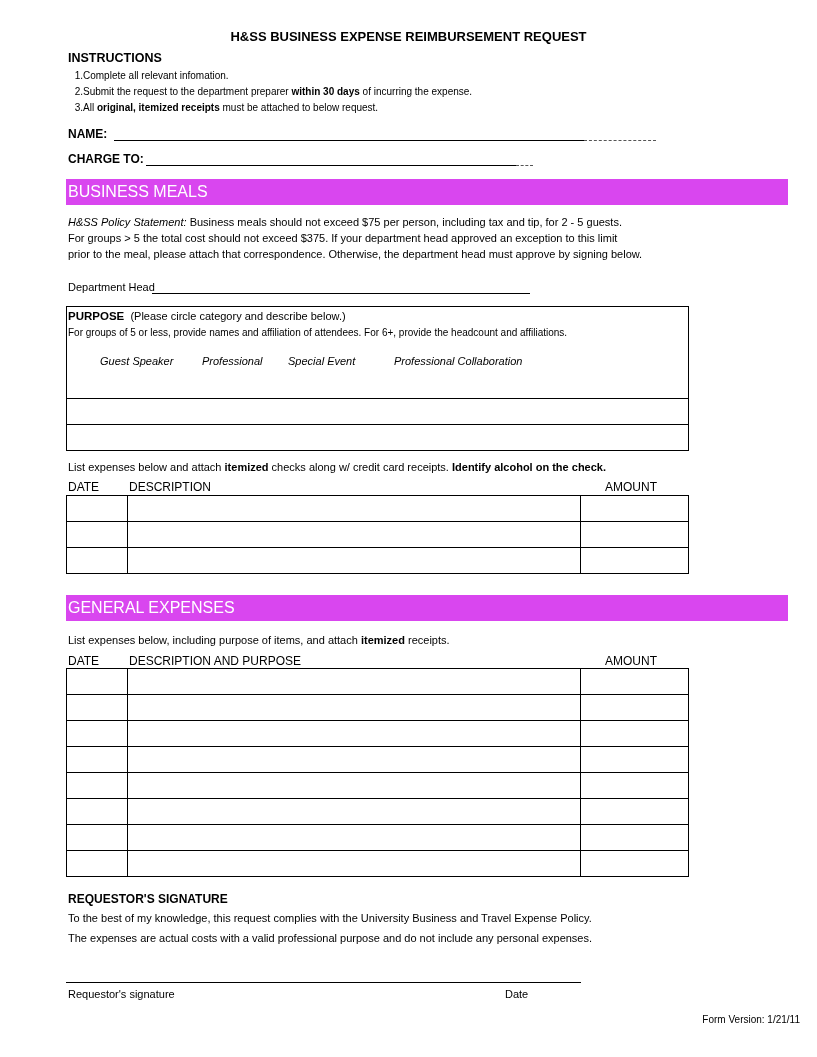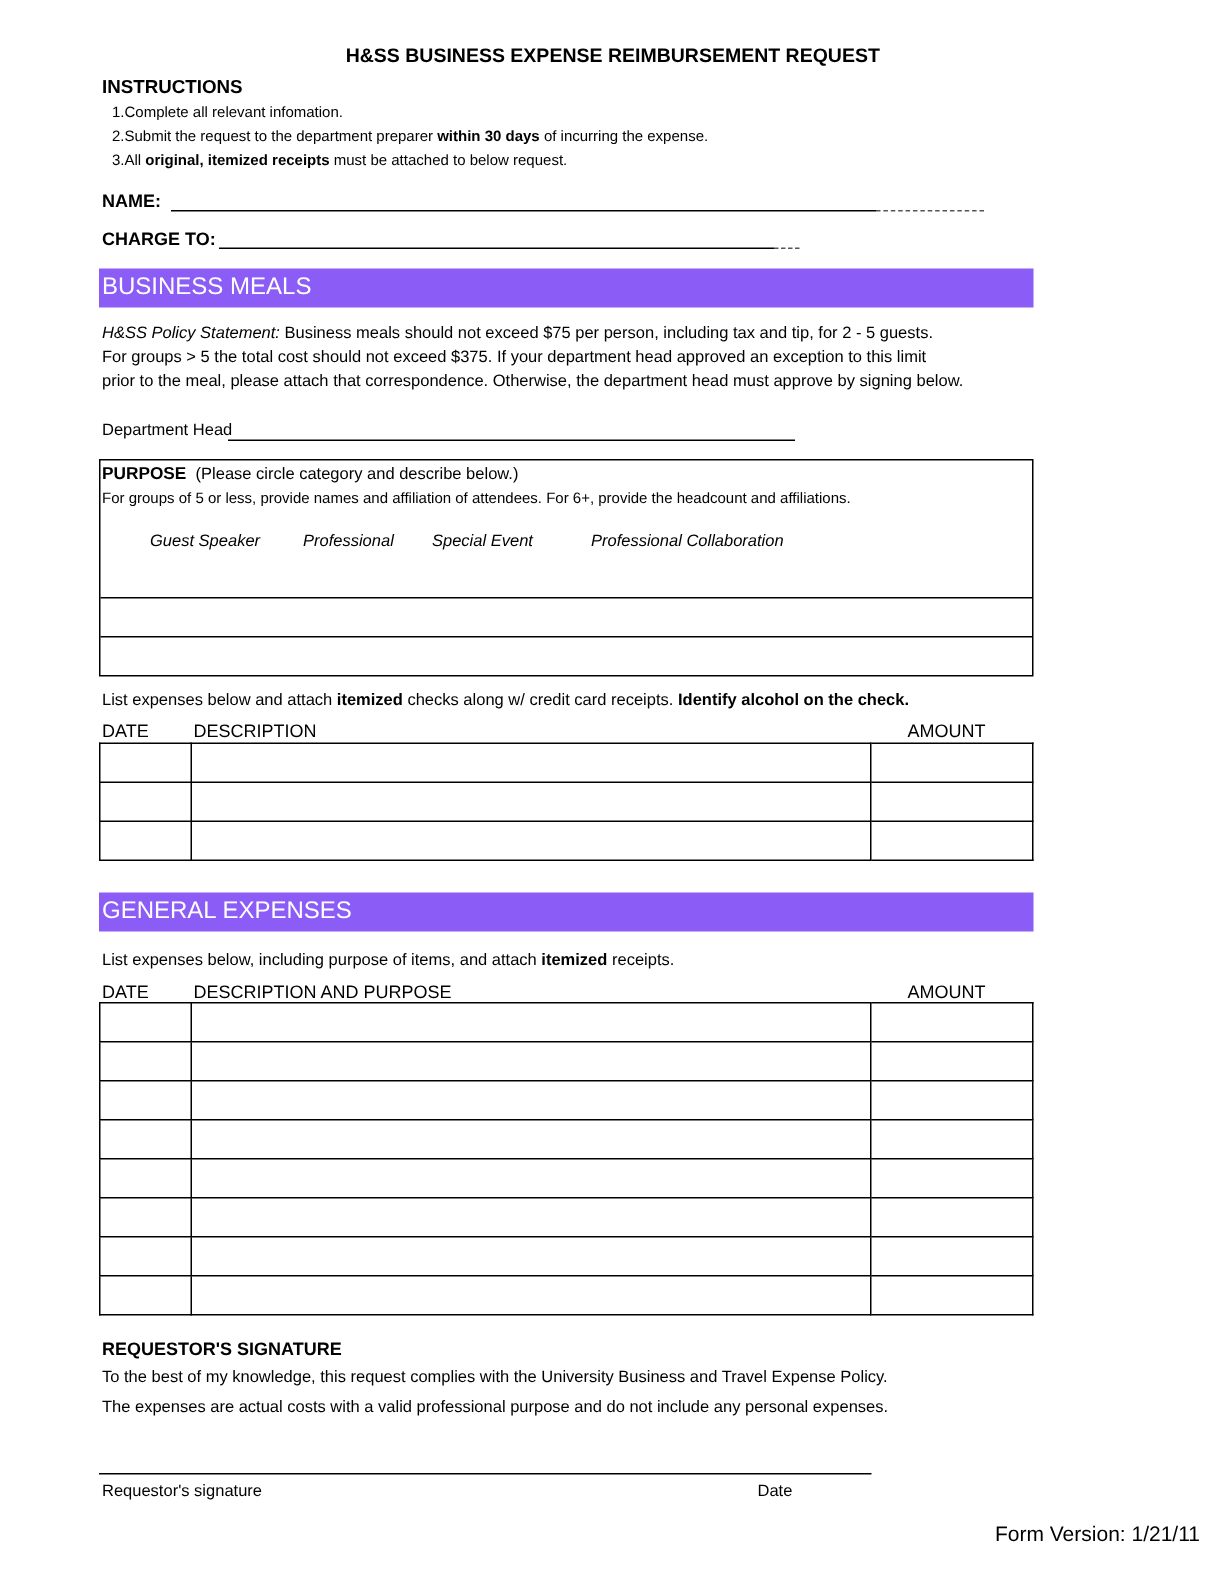--- a/index.html
+++ b/index.html
@@ -7,21 +7,21 @@
            font-family: "Liberation Sans", sans-serif; color: #000; font-size: 11px; }
     .abs { position: absolute; white-space: nowrap; }
     .title { left: 0; width: 817px; top: 29px; text-align: center; font-weight: bold; font-size: 13px; padding-left: 0; }
     .title span { position: relative; left: 0; margin-top: 32px; }
     .h-instr { left: 68px; top: 51px; font-weight: bold; font-size: 12.5px; }
     .instr { left: 68px; font-size: 10px; text-align: right; }
     .instr .num { display: inline-block; width: 15px; }
     .field-label { left: 68px; font-weight: bold; font-size: 12px; }
     .field-line { position: absolute; border-bottom: 1px solid #000; height: 0; }
     .field-dash { position: absolute; border-bottom: 1px dashed #555; height: 0; }
-    .section-bar { position: absolute; left: 66px; width: 623px; height: 26px; background: #8b5cf6; color: #fff;
+    .section-bar { position: absolute; left: 66px; width: 722px; height: 26px; background: #d946ef; color: #fff;
                    font-size: 16px; line-height: 26px; padding-left: 2px; box-sizing: border-box; }
     .policy { left: 68px; font-size: 11px; }
     .policy i { font-style: italic; }
     .purpose-box { position: absolute; left: 66px; top: 306px; width: 623px; height: 145px; border: 1px solid #000; box-sizing: border-box; }
     .purpose-box .row-line { position: absolute; left: 0; right: 0; border-top: 1px solid #000; height: 0; }
     .cat { font-style: italic; font-size: 11px; top: 355px; margin-left: 12px; }
     .small { font-size: 10.5px; }
     .col-h { font-size: 12px; }
     table.grid { position: absolute; left: 66px; width: 623px; border-collapse: collapse; table-layout: fixed; }
     table.grid td { border: 1px solid #000; height: 25px; padding: 0; }
@@ -162,13 +162,13 @@
   </table>
 
 <div class="abs" style="left:68px; top:892px; font-weight:bold; font-size:12px;">REQUESTOR'S  SIGNATURE</div>
 <div class="abs sig-text" style="left:68px; top:912px;">To the best of my knowledge, this request complies with the University Business and Travel Expense Policy.</div>
 <div class="abs sig-text" style="left:68px; top:932px;">The expenses are actual costs with a valid professional purpose and do not include any personal expenses.</div>
 
 <div class="sig-line"></div>
 <div class="abs sig-text" style="left:68px; top:988px;">Requestor's signature</div>
 <div class="abs sig-text" style="left:505px; top:988px;">Date</div>
 
-<div class="abs" style="right:17px; top:1014px; font-size:14px;">Form Version: 1/21/11</div>
+<div class="abs" style="right:17px; top:1014px; font-size:10px;">Form Version: 1/21/11</div>
 
 </body></html>

